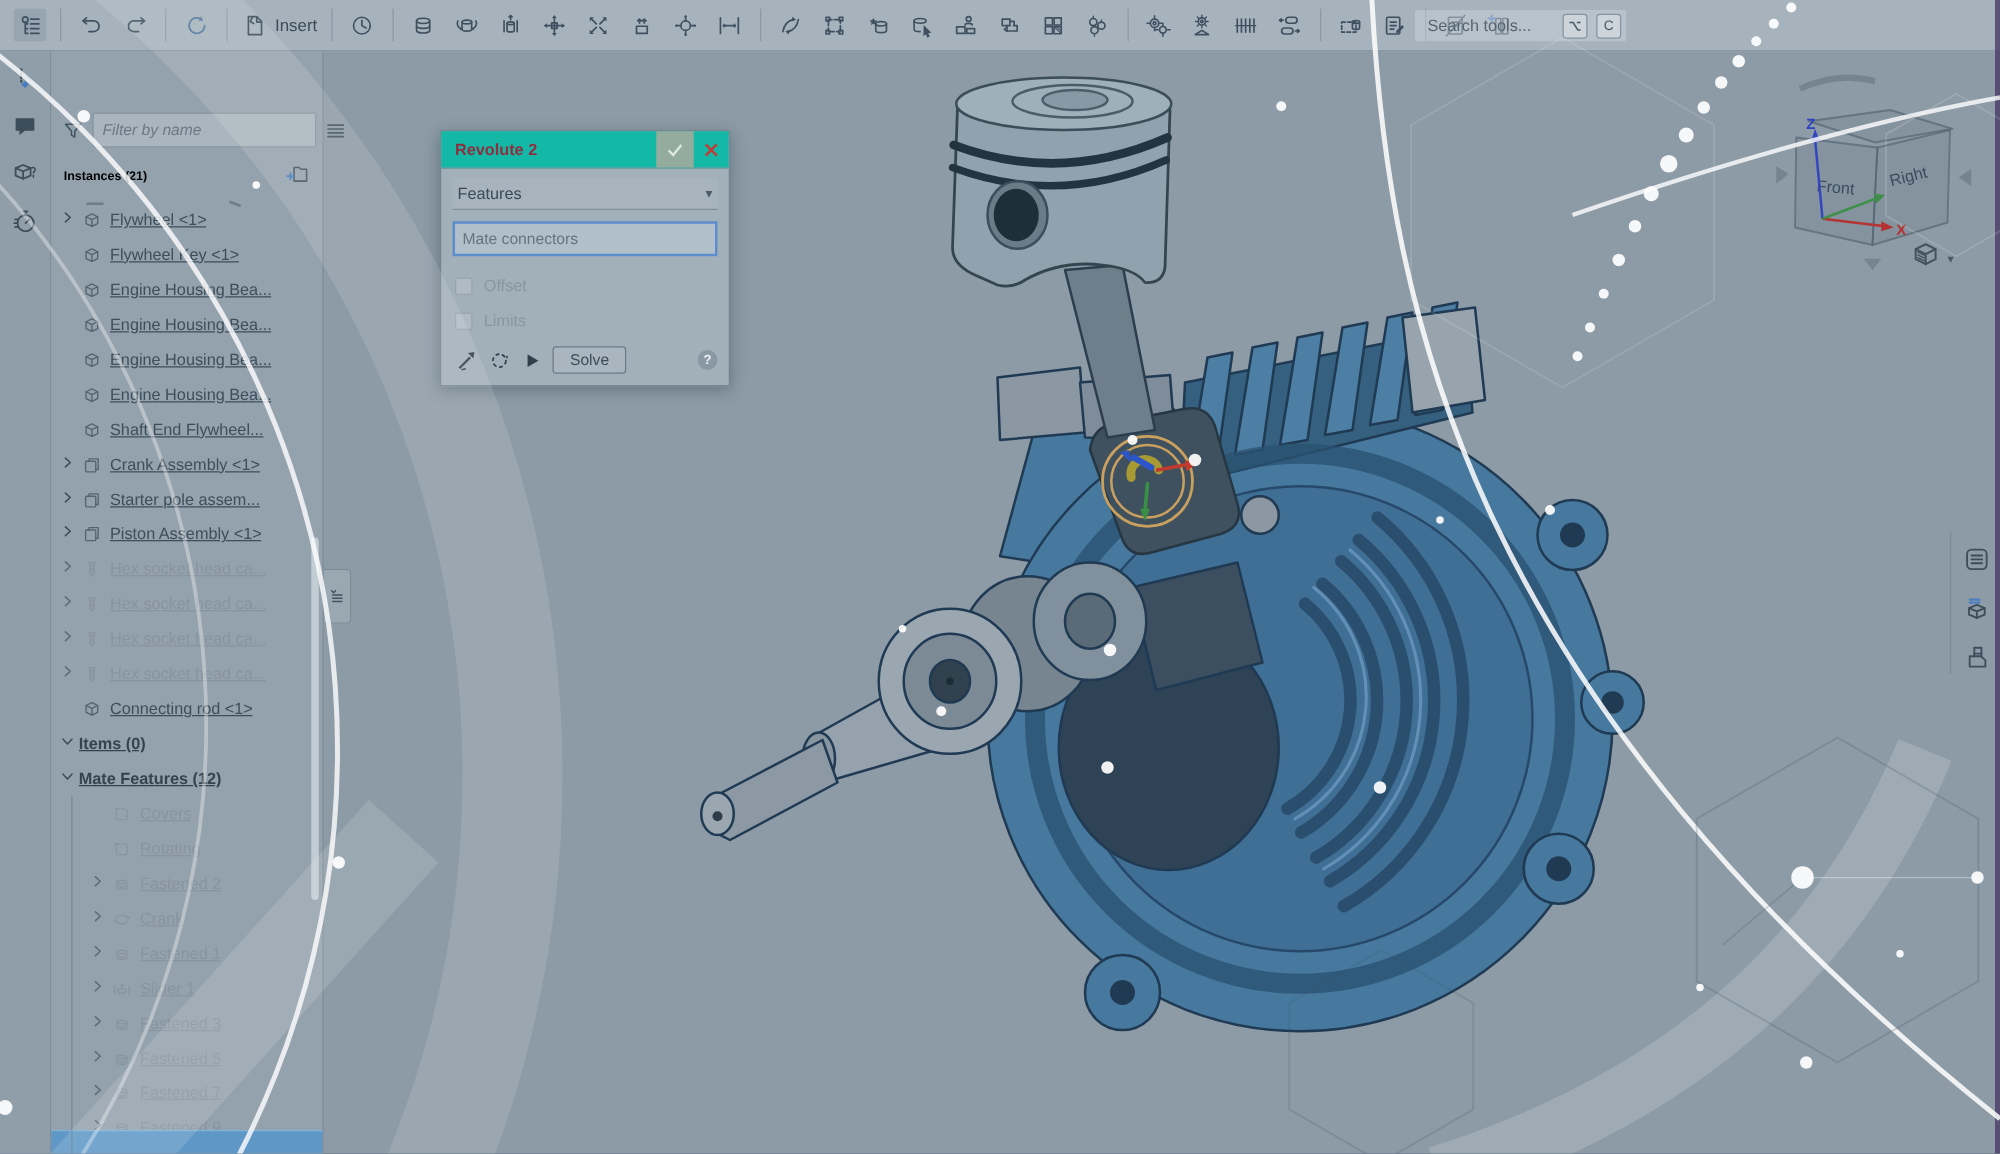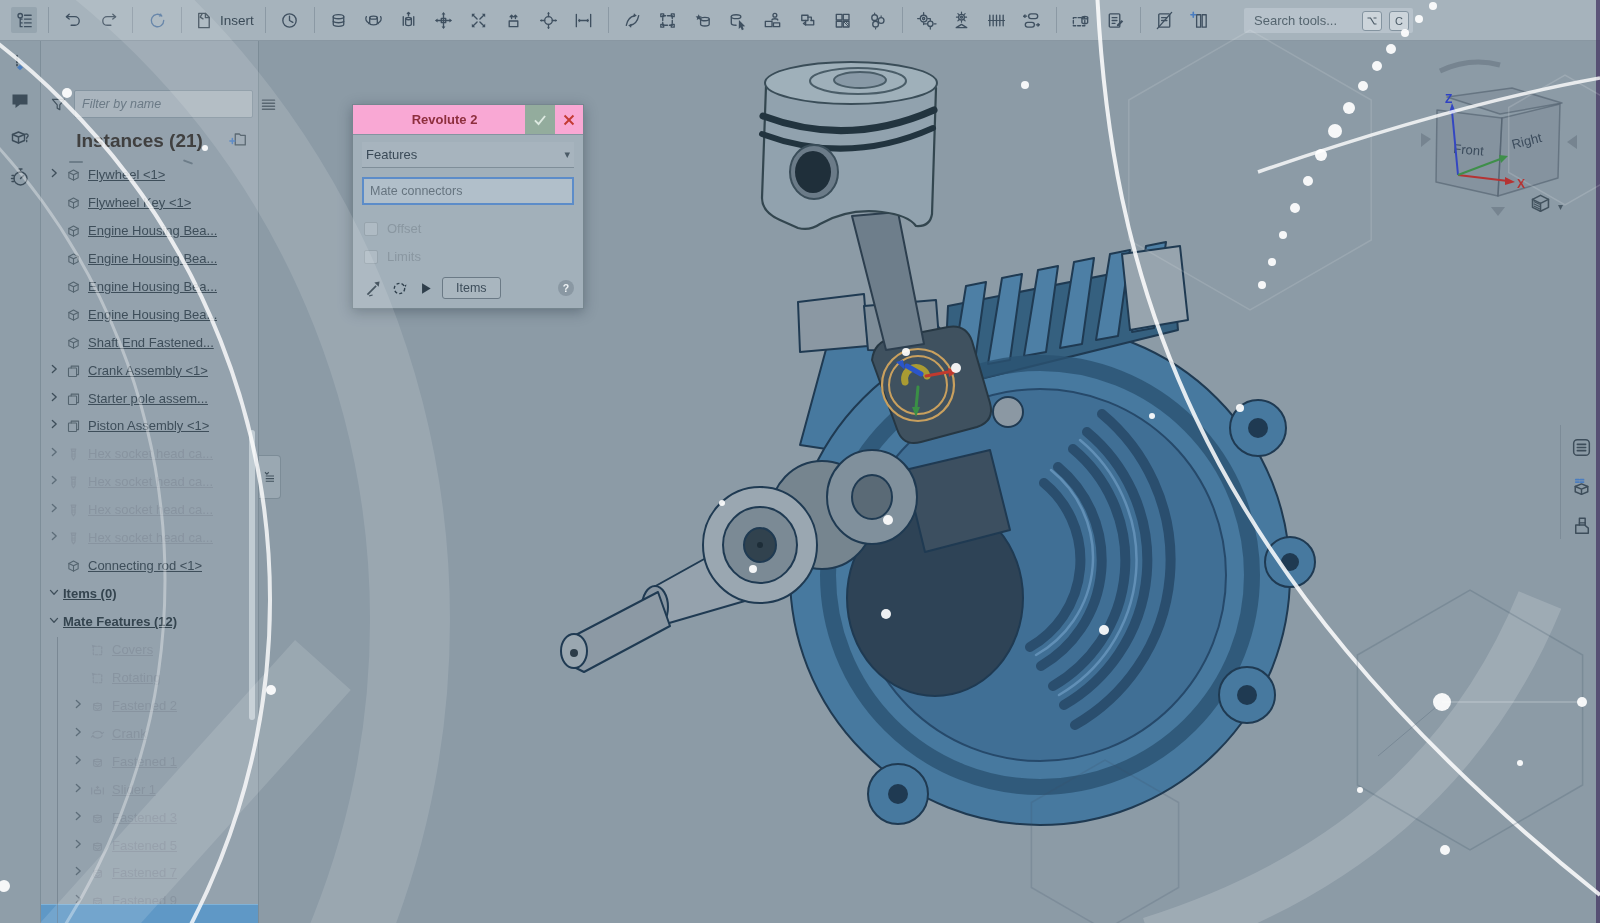--- a/index.html
+++ b/index.html
@@ -11,21 +11,21 @@
            border-bottom:1px solid #8997a2;display:flex;align-items:center;z-index:20;}
   .tb-group{display:flex;align-items:center;gap:9px;padding:0 11px;}
   .tb-sep{width:1px;height:26px;background:#8b99a4;}
   .tb-icon{width:26px;height:26px;display:flex;align-items:center;justify-content:center;
            color:#3f5060;border-radius:3px;cursor:pointer;}
   .tb-icon svg,.tb-insert svg{width:21px;height:21px;}
   .tb-first{background:#96a5af;border-radius:2px;}
   .tb-blue{color:#54779f;}
   .tb-insert{display:flex;align-items:center;gap:6px;color:#3f5060;cursor:pointer;}
   .tb-insert span{font-size:13.5px;color:#3a4a57;}
-  #searchbox{position:absolute;left:1244px;top:8px;width:157px;height:25px;background:rgba(200,210,218,.5);
+  #searchbox{position:absolute;left:1132px;top:8px;width:157px;height:25px;background:rgba(200,210,218,.5);
              border-radius:2px;display:flex;align-items:center;padding:0 4px 0 8px;gap:7px;z-index:21;}
   #searchbox input{flex:1;min-width:20px;border:0;outline:0;background:transparent;font-size:13px;
                    color:#3f4f5c;font-family:"Liberation Sans",sans-serif;}
   #searchbox input::placeholder{color:#55656f;opacity:1;}
   .kbd{width:18px;height:18px;border:1px solid #8494a0;border-radius:3px;background:rgba(245,248,250,.35);
        display:flex;align-items:center;justify-content:center;font-size:11px;color:#4a5a66;}
   .kbd svg{width:12px;height:12px;}
   
   #leftrail{position:absolute;left:0;top:40px;width:40px;height:883px;background:#8f9ea9;
             border-right:1px solid #7e8e99;display:flex;flex-direction:column;align-items:center;
@@ -36,21 +36,21 @@
   #sidebar{position:absolute;left:41px;top:40px;width:217px;height:883px;background:#94a2ad;
            border-right:1px solid #7c8c97;z-index:10;}
   #filterbar{display:flex;align-items:center;gap:6px;padding:9px 8px 5px 8px;margin-top:41px;}
   #filterbar .ficon{color:#42525e;width:22px;display:flex;justify-content:center;cursor:pointer;}
   #filterbar .ficon svg{width:19px;height:19px;}
   #filterinput{flex:1;height:26px;border:1px solid #8494a0;border-radius:2px;background:rgba(235,240,244,.25);
                padding:0 7px;font-size:12.5px;font-style:italic;color:#44545f;outline:0;
                font-family:"Liberation Sans",sans-serif;}
   #filterinput::placeholder{color:#6b7a86;font-style:italic;}
   #insthdr{display:flex;align-items:center;padding:6px 10px 4px 10px;}
-  #insthdr .t{font-size:19px;font-weight:bold;color:#404040;flex:1;text-align:center;}
+  #insthdr .t{font-size:10px;font-weight:bold;color:#000000;flex:1;}
   #insthdr .nf{color:#44545f;cursor:pointer;}
   #insthdr .nf svg{width:20px;height:20px;}
   #partialrow{height:10px;position:relative;overflow:hidden;}
   #partialrow i{position:absolute;background:#6d7d89;height:2px;border-radius:1px;}
   #tree{position:relative;}
   .trow{display:flex;align-items:flex-start;height:27.95px;font-size:13px;color:#3e4e5a;cursor:pointer;white-space:nowrap;text-decoration:underline;}
   .trow .pad{flex:none;}
   .trow .arr{width:18px;flex:none;display:flex;align-items:center;justify-content:center;color:#3e4e5a;}
   .trow .arr svg{width:12px;height:12px;}
   .trow .ticon{width:20px;flex:none;display:flex;align-items:center;justify-content:center;color:#54646f;margin-right:5px;}
@@ -63,21 +63,21 @@
   #mate-guide{position:absolute;left:16px;width:1px;background:rgba(90,105,117,.45);}
   #selrow{position:absolute;left:0;bottom:0;width:100%;height:18px;background:#5f98c6;border-top:1px solid #7fb2d8;cursor:pointer;}
   #sscroll{position:absolute;right:3px;top:390px;width:6px;height:290px;background:rgba(230,238,243,.55);border-radius:3px;cursor:pointer;}
   #paneltab{position:absolute;left:258px;top:455px;width:22px;height:42px;background:#9aa8b2;border:1px solid #7c8c97;
             border-left:none;border-radius:0 4px 4px 0;display:flex;align-items:center;justify-content:center;
             color:#42525e;cursor:pointer;z-index:9;}
   #paneltab svg{width:15px;height:15px;}
   
   #dialog{position:absolute;left:352px;top:104px;width:230px;background:#a2b0ba;border:1px solid #76868f;
           box-shadow:0 3px 12px rgba(25,40,55,.35);z-index:40;font-size:13px;}
-  #dlg-head{height:29px;background:#f9a8d4;border-bottom:1px solid #8494a0;display:flex;align-items:center;text-align:center;}
+  #dlg-head{height:29px;background:#14b8a6;border-bottom:1px solid #8494a0;display:flex;align-items:center;}
   #dlg-title{flex:1;padding-left:11px;font-weight:bold;color:#8e2f3e;font-size:13px;}
   #dlg-ok{width:30px;height:29px;background:#93ac9d;display:flex;align-items:center;justify-content:center;
           color:#dde9e1;cursor:pointer;}
   #dlg-ok svg{width:16px;height:16px;}
   #dlg-close{width:28px;height:29px;display:flex;align-items:center;justify-content:center;color:#c43a32;cursor:pointer;}
   #dlg-close svg{width:14px;height:14px;}
   #dlg-body{padding:7px 9px 9px 9px;}
   #dlg-select{height:25px;display:flex;align-items:center;border-bottom:1px solid #7f8e99;
               background:rgba(255,255,255,.06);padding:0 4px;cursor:pointer;margin-bottom:9px;}
   #dlg-select .v{flex:1;color:#3a4a57;}
@@ -619,21 +619,21 @@
         </div>
         <div class="trow">
           <span class="pad" style="width: 4px;"></span>
           <span class="arr"></span>
           <span class="ticon">
             <svg viewBox="0 0 22 22" fill="none" stroke="currentColor" stroke-width="1.4" stroke-linecap="round" stroke-linejoin="round">
               <path d="M11 4l6 3v7l-6 3-6-3V7z"></path>
               <path d="M5 7l6 3 6-3M11 10v7"></path>
             </svg>
           </span>
-          <span class="lbl">Shaft End Fastened...</span>
+          <span class="lbl">Shaft End Flywheel...</span>
         </div>
         <div class="trow">
           <span class="pad" style="width: 4px;"></span>
           <span class="arr">
             <svg viewBox="0 0 22 22" fill="none" stroke="currentColor" stroke-width="2.4" stroke-linecap="round" stroke-linejoin="round">
               <path d="M8 4.5l7 6.5-7 6.5"></path>
             </svg>
           </span>
           <span class="ticon">
             <svg viewBox="0 0 22 22" fill="none" stroke="currentColor" stroke-width="1.4" stroke-linecap="round" stroke-linejoin="round">
@@ -988,21 +988,21 @@
             <svg viewBox="0 0 22 22" fill="none" stroke="currentColor" stroke-width="1.6">
               <circle cx="11" cy="11" r="6" stroke-dasharray="3.5 2.5"></circle>
               <path d="M16.5 7.5l2.5-1-.6 2.8z" fill="currentColor" stroke="none"></path>
             </svg>
           </span>
         <span class="dfi">
             <svg viewBox="0 0 22 22">
               <path d="M7 5l10 6-10 6z" fill="currentColor"></path>
             </svg>
           </span>
-        <button id="dlg-solve">Items</button>
+        <button id="dlg-solve">Solve</button>
         <span id="dlg-help">?</span>
       </div>
     </div>
   </div>
 
   <div id="rightrail">
       <div class="rr-icon">
         <svg viewBox="0 0 22 22" fill="none" stroke="currentColor" stroke-width="1.4" stroke-linecap="round" stroke-linejoin="round">
           <rect x="3.5" y="3.5" width="15" height="15" rx="3.5"></rect>
           <path d="M7 8h8M7 11h8M7 14h8" stroke-width="1.5"></path>

